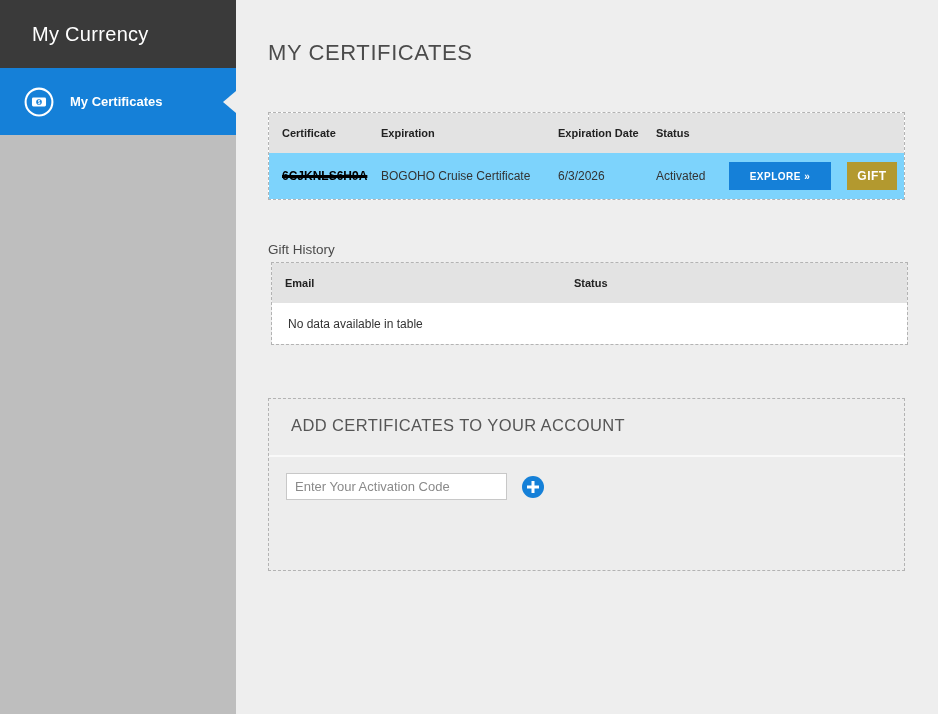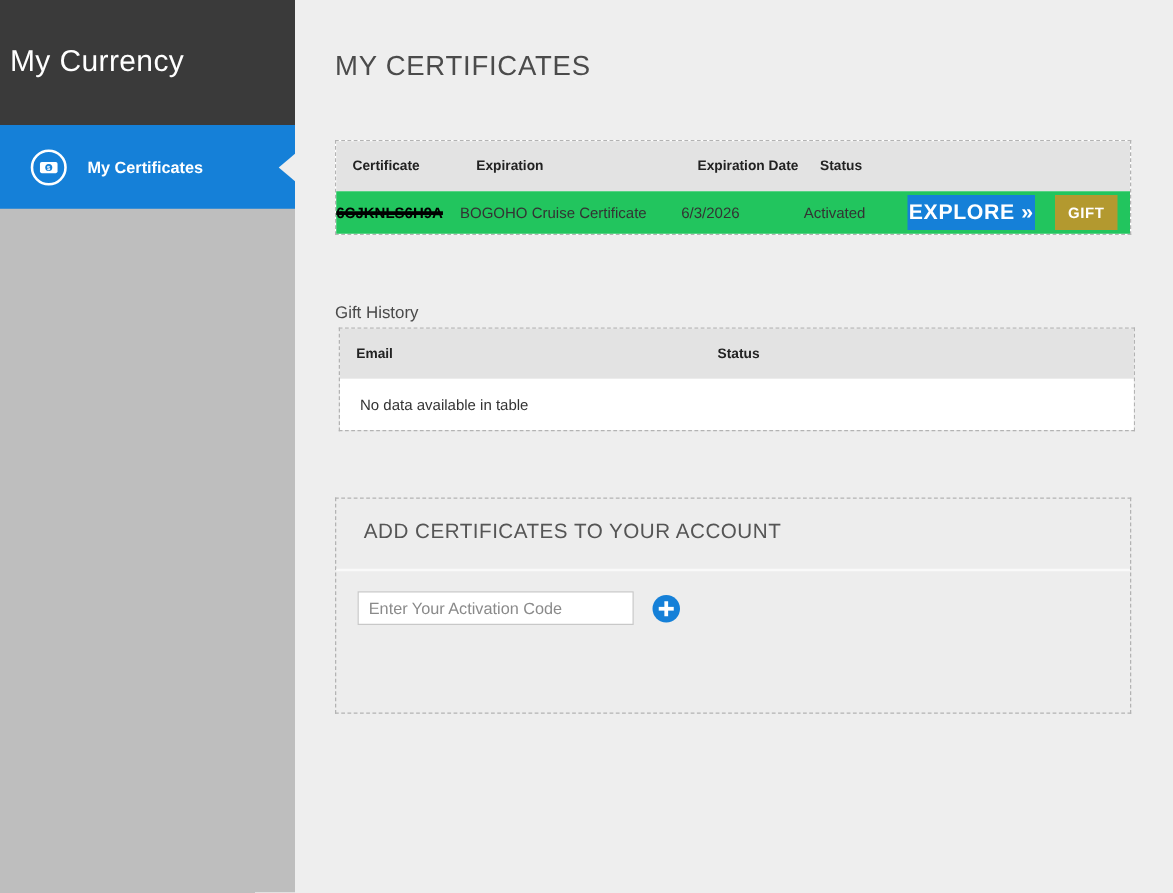--- a/index.html
+++ b/index.html
@@ -7,23 +7,23 @@
   body {
     font-family:"Liberation Sans", sans-serif;
     background:#eeeeee;
     position:relative;
     overflow:hidden;
   }
 
   
   .sidebar { position:absolute; left:0; top:0; width:236px; height:714px; background:#bebebe; }
   .sidebar-header {
-    height:100px; background:#3a3a3a; color:#ffffff;
-    display:flex; align-items:center; padding-left:8px;
-    font-size:24px; letter-spacing:0.3px;
+    height:68px; background:#3a3a3a; color:#ffffff;
+    display:flex; align-items:center; padding-left:32px;
+    font-size:20px; letter-spacing:0.3px;
   }
   .sidebar-item {
     position:relative; height:67px; background:#1580d8; color:#ffffff;
     display:flex; align-items:center; padding-left:24px; cursor:pointer;
   }
   .sidebar-item::after {
     content:""; position:absolute; right:0; top:50%; transform:translateY(-50%);
     border-top:11px solid transparent; border-bottom:11px solid transparent;
     border-right:13px solid #eeeeee;
   }
@@ -42,30 +42,30 @@
     position:absolute; left:32px; top:112px; width:637px;
     border:1px dashed #b3b3b3; background:#ffffff;
   }
   .cert-head {
     display:grid; grid-template-columns:99px 177px 98px 73px 1fr;
     padding-left:13px; height:40px; align-items:center;
     background:#e3e3e3; font-size:11px; font-weight:bold; color:#222222;
   }
   .cert-row {
     display:grid; grid-template-columns:99px 177px 98px 73px 1fr;
-    height:34px; align-items:center;
-    background:#22c55e; font-size:12px; color:#333333;
+    padding-left:13px; height:46px; align-items:center;
+    background:#7dd3fc; font-size:12px; color:#333333;
   }
   .redacted {
     font-weight:bold; color:#000000;
     text-decoration:line-through; text-decoration-thickness:3px;
   }
   .row-buttons { display:flex; justify-content:flex-end; align-items:center; gap:16px; padding-right:10px; }
   .btn { border:none; color:#ffffff; font-weight:bold; font-family:"Liberation Sans",sans-serif; cursor:pointer; }
-  .btn-explore { background:#1580d8; width:102px; height:28px; font-size:17px; letter-spacing:0.5px; }
+  .btn-explore { background:#1580d8; width:102px; height:28px; font-size:10px; letter-spacing:0.5px; }
   .btn-gift { background:#b3992f; width:50px; height:28px; font-size:12px; letter-spacing:0.5px; }
 
   
   .gift-label { position:absolute; left:32px; top:242px; font-size:13.5px; color:#4a4a4a; }
   .gift-table { position:absolute; left:35px; top:262px; width:637px; border:1px dashed #b3b3b3; }
   .gift-head {
     display:grid; grid-template-columns:289px 1fr; padding-left:13px; height:40px;
     align-items:center; background:#e3e3e3; font-size:11px; font-weight:bold; color:#222222;
   }
   .gift-empty {

